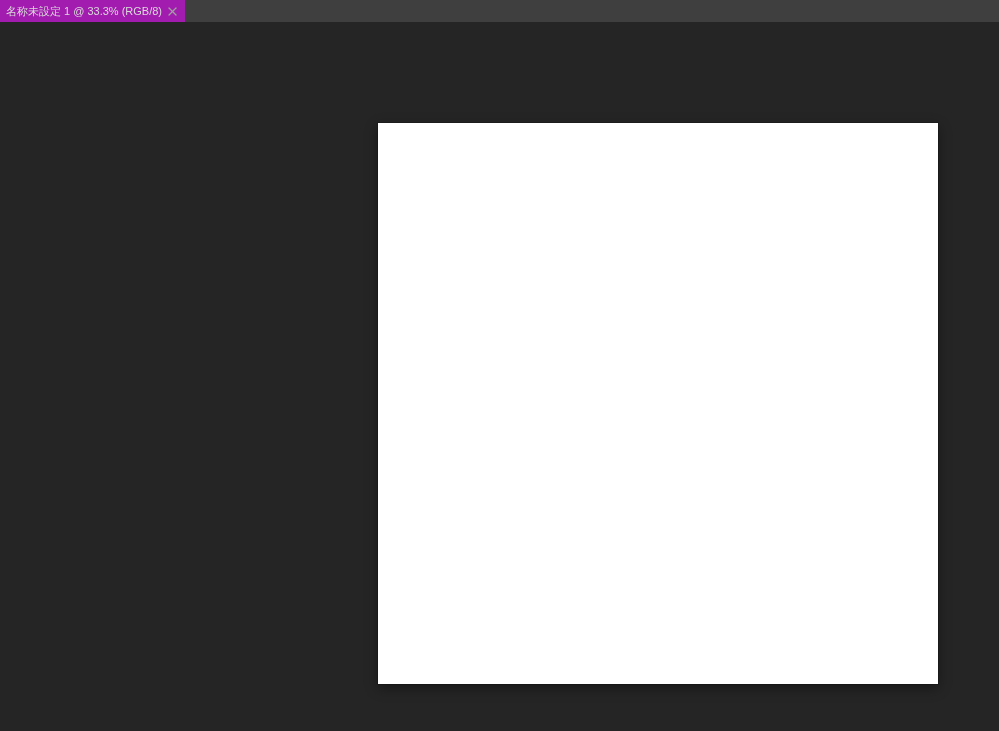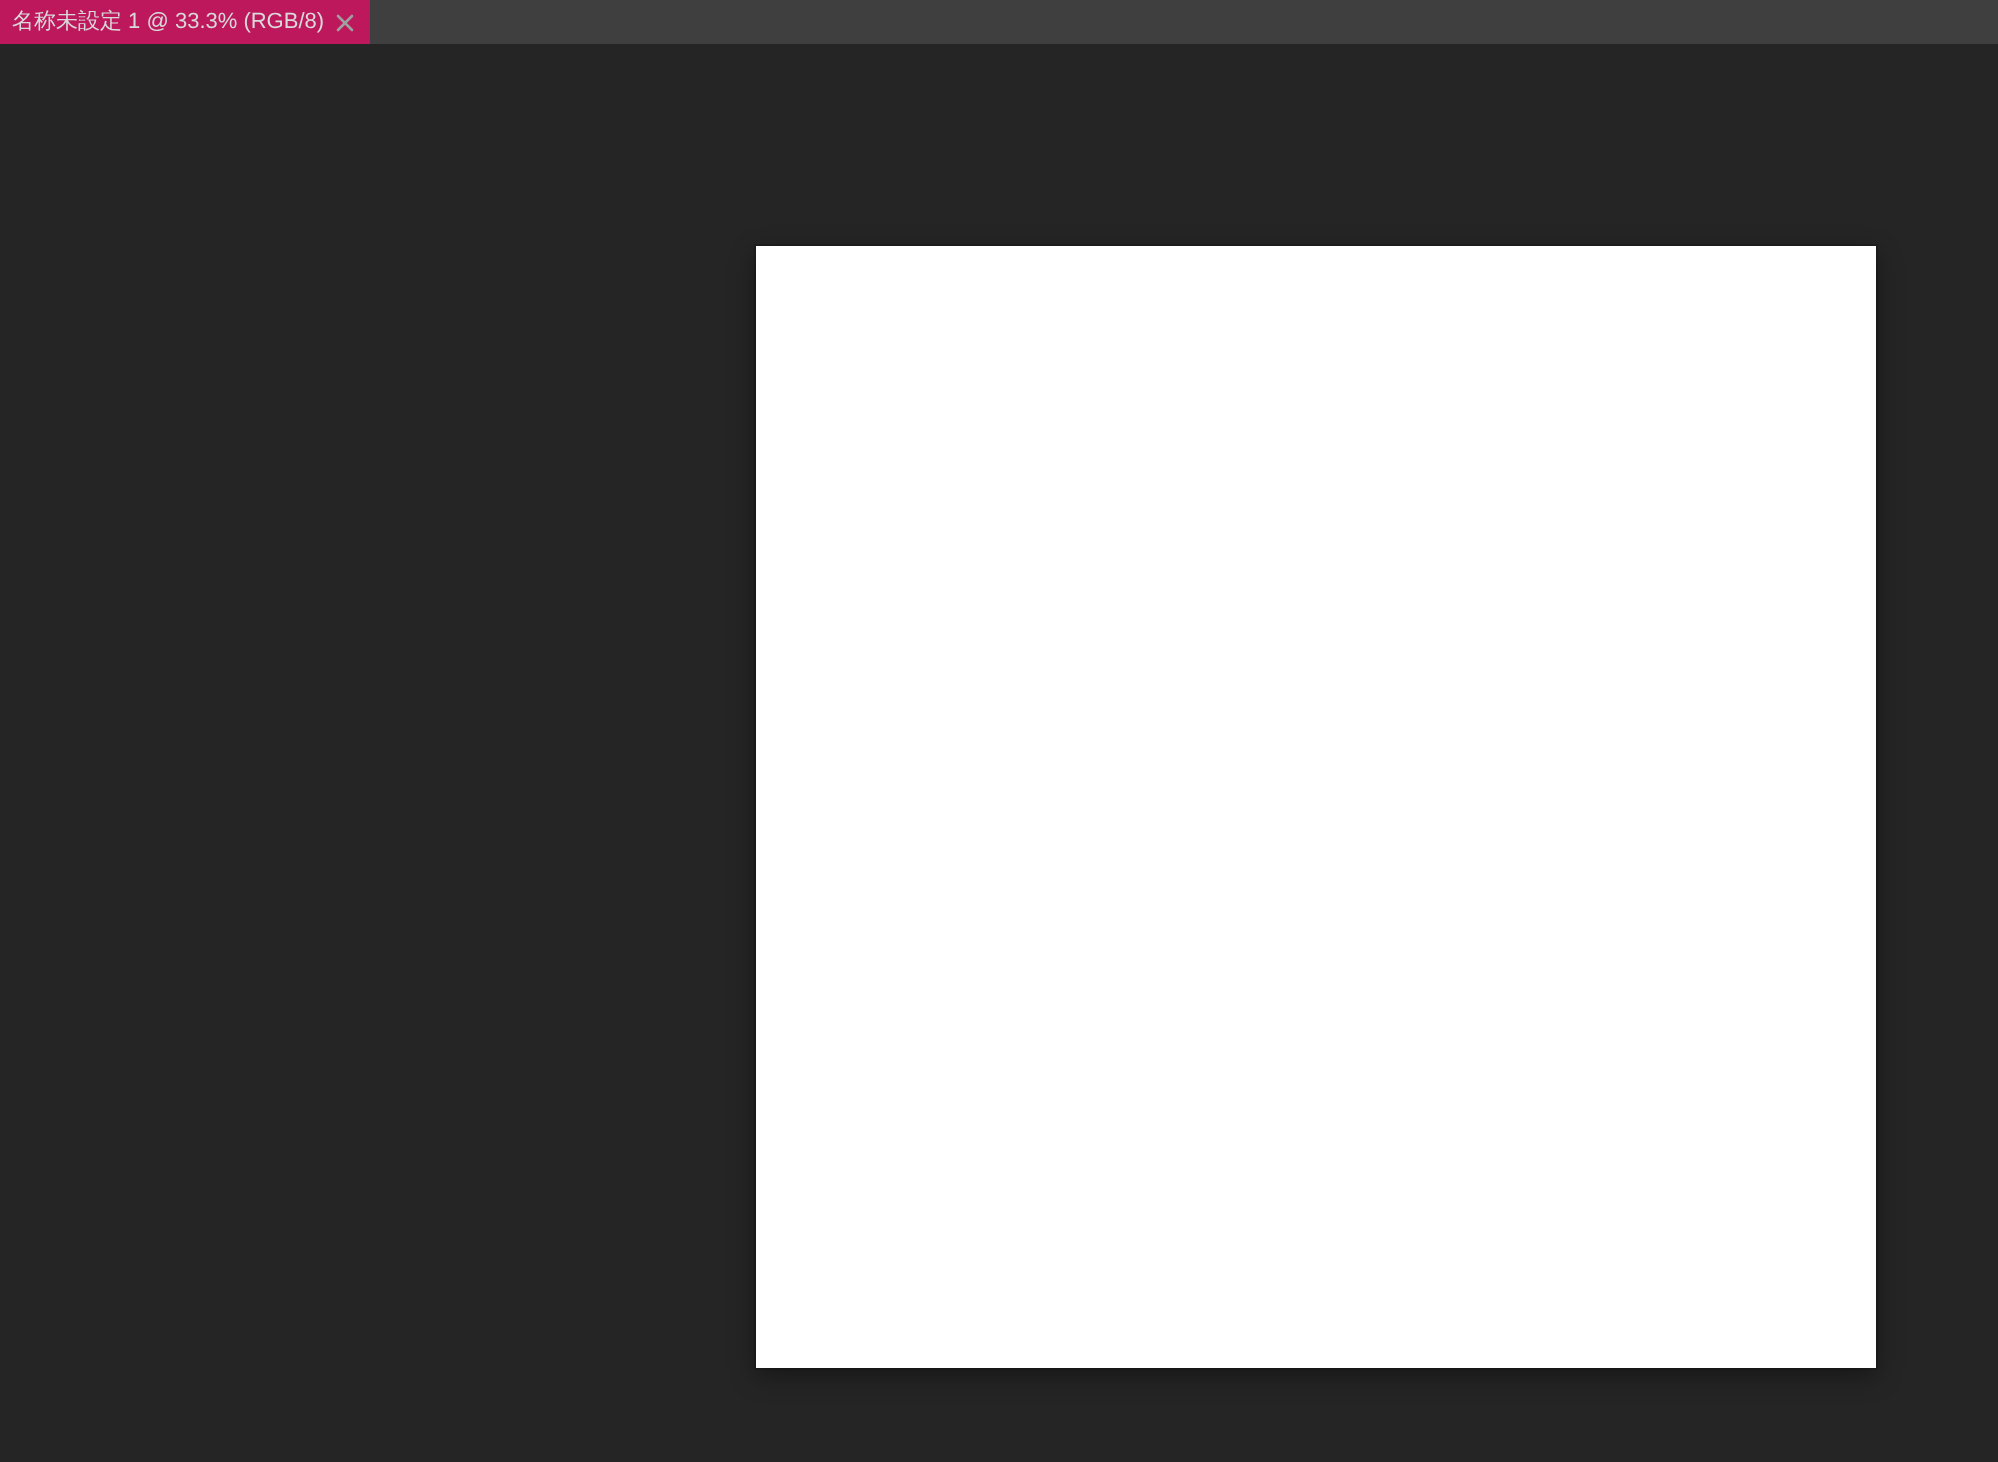--- a/index.html
+++ b/index.html
@@ -16,21 +16,21 @@
       position: relative;
     }
     .tab-bar {
       width: 100%;
       height: 22px;
       background: #3f3f3f;
       display: flex;
       align-items: stretch;
     }
     .tab {
-      background: #be185d;
+      background: #a21caf;
       display: flex;
       align-items: center;
       padding: 0 8px 0 6px;
       gap: 6px;
       font-size: 11px;
       color: #d9d9d9;
       cursor: pointer;
       user-select: none;
       height: 100%;
     }

